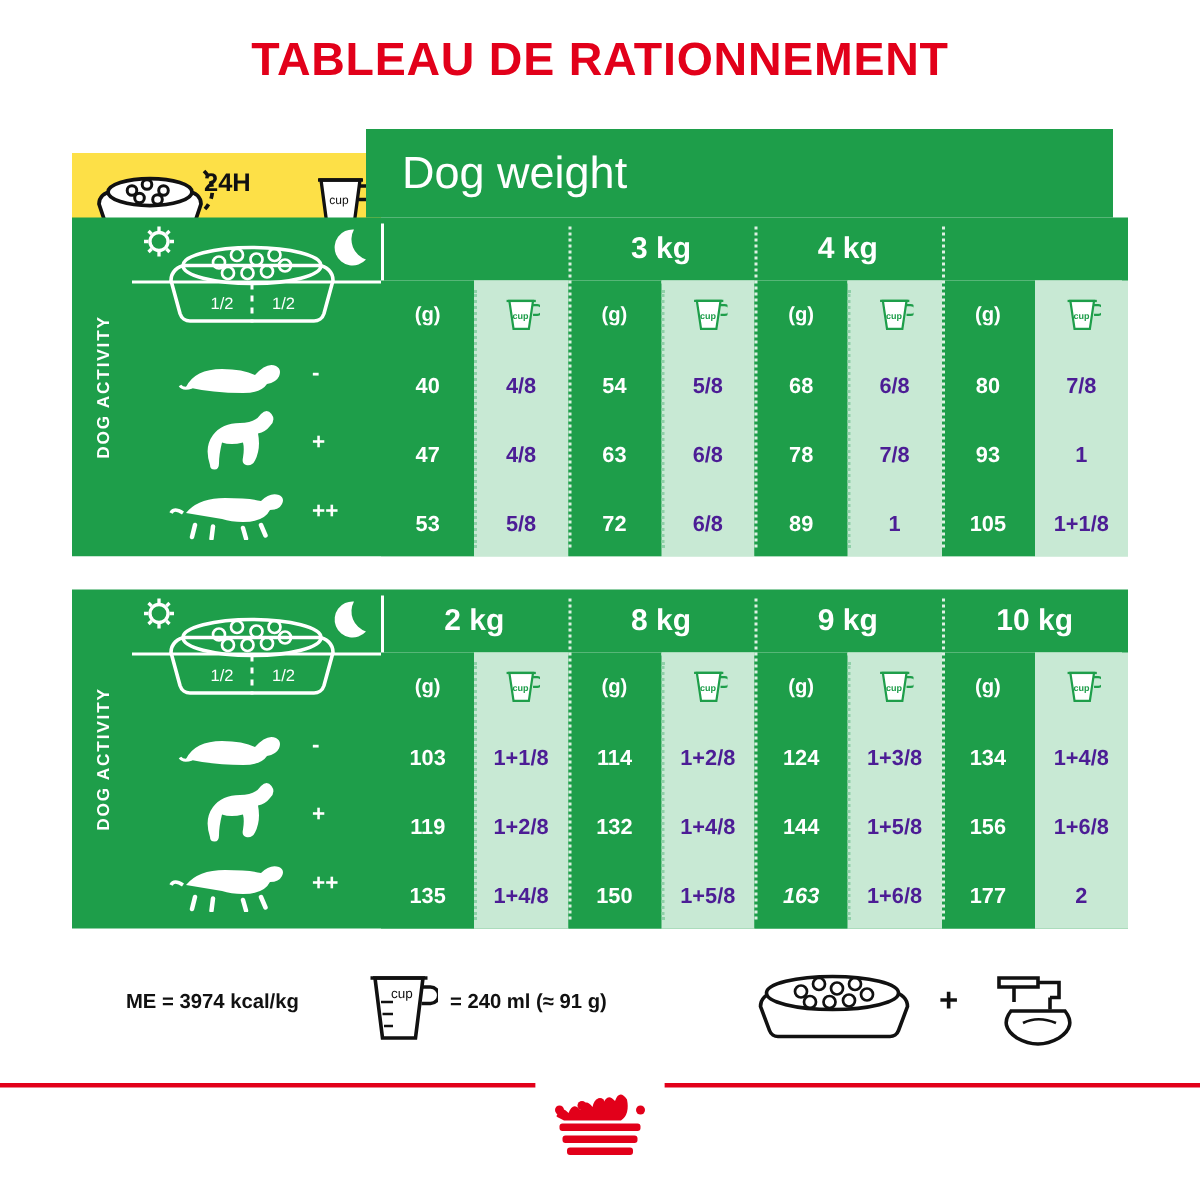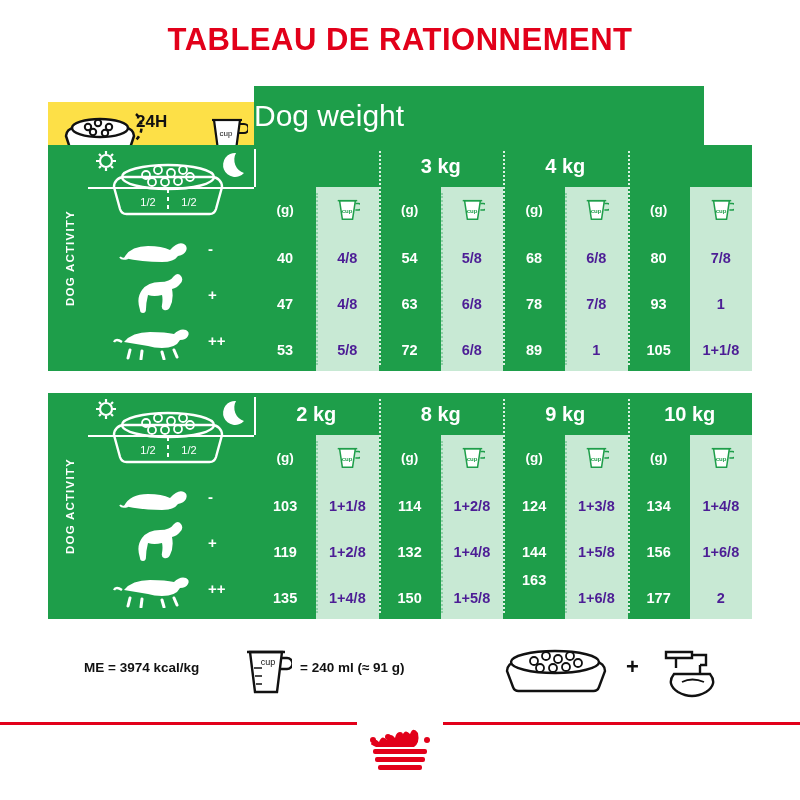--- a/index.html
+++ b/index.html
@@ -52,29 +52,30 @@
   .hdr-left {
     position: absolute;
     left: 0;
     top: 16px;
     width: 206px;
     height: 59px;
     background: #fde047;
   }
   .hdr-right {
     position: absolute;
-    left: 206px;
+    left: 196px;
     top: 0;
-    width: 450px;
+    width: 498px;
     height: 59px;
     background: #1e9e4a;
     color: #fff;
     font-size: 30px;
     display: flex;
     align-items: center;
+    padding-left: 24px;
     box-sizing: border-box;
   }
   .bowl24 {
     position: absolute;
     left: 16px;
     top: 6px;
     width: 120px;
     height: 50px;
   }
   .cup-hdr {
@@ -654,21 +655,21 @@
           </div>
           <div class="vsep-light" style="left:62px;"></div>
         </div>
 
         <div class="wcol" style="left:249px;">
           <div class="wname">9 kg</div>
           <div class="half left">
             <div class="unit">(g)</div>
             <div class="val" style="top:50px;">124</div>
             <div class="val" style="top:96px;">144</div>
-            <div class="val" style="top:124px;">163</div>
+            <div class="val" style="top:142px;font-style:italic;">163</div>
           </div>
           <div class="half right">
             <div class="unit">
               <svg viewBox="0 0 28 32" width="26" height="30">
                 <path d="M6 7 h17 l-3 20 h-11 z" fill="#fff" stroke="#1e9e4a" stroke-width="1.6"></path>
                 <path d="M4 7 h21" stroke="#1e9e4a" stroke-width="1.6"></path>
                 <path d="M23 10 h3 a3 3 0 0 1 0 7 h-3" fill="none" stroke="#1e9e4a" stroke-width="1.6"></path>
                 <text x="14" y="20" font-size="6.5" text-anchor="middle" fill="#1e9e4a" font-family="Liberation Sans, sans-serif">cup</text>
               </svg>
             </div>

